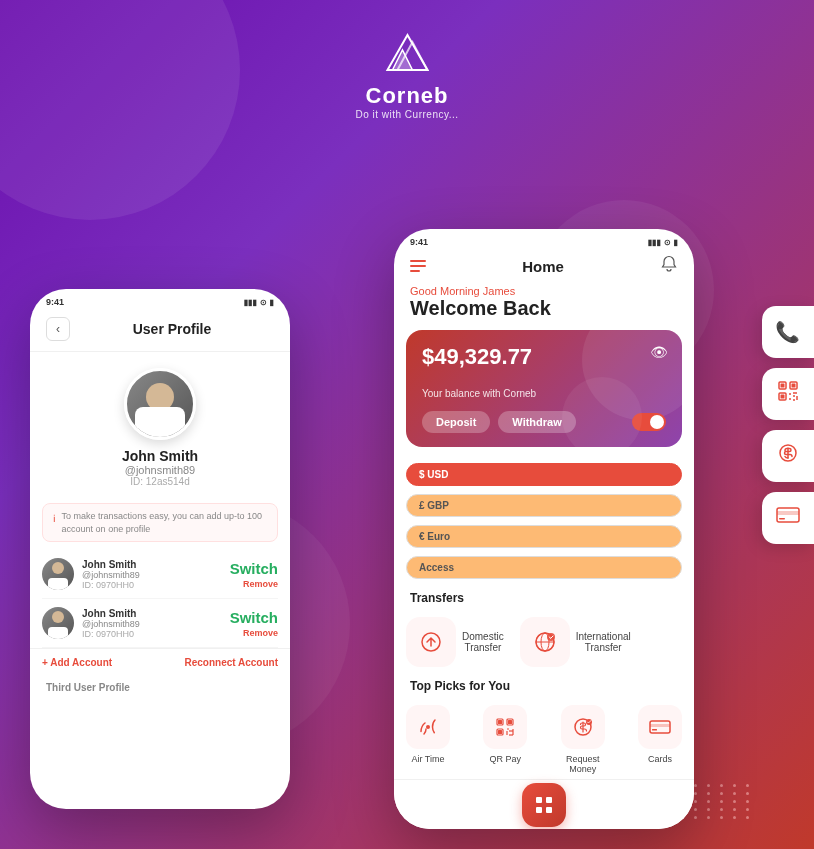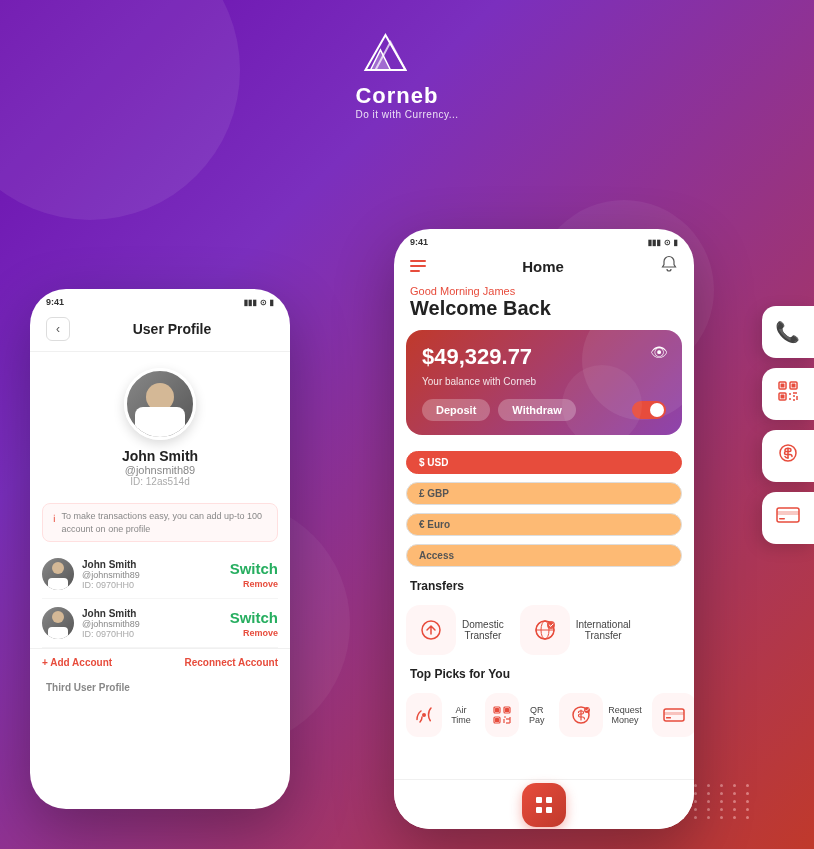--- a/index.html
+++ b/index.html
@@ -21,20 +21,21 @@
     .bg-circle-1 { width: 300px; height: 300px; top: -80px; left: -60px; }
     .bg-circle-2 { width: 250px; height: 250px; bottom: 100px; left: 100px; background: rgba(255,255,255,0.05); }
     .bg-circle-3 { width: 180px; height: 180px; top: 200px; right: 100px; background: rgba(255,255,255,0.06); }
 
     
     .logo-area {
       position: absolute;
       top: 30px;
       left: 50%;
       transform: translateX(-50%);
+      text-align: center;
       color: white;
       z-index: 10;
     }
     .logo-icon {
       width: 60px;
       height: 45px;
       margin: 0 auto 4px;
     }
     .logo-name {
       font-size: 22px;
@@ -246,21 +247,21 @@
     }
     .balance-card::after {
       content: '';
       position: absolute;
       width: 80px; height: 80px;
       border-radius: 50%;
       background: rgba(255,255,255,0.06);
       bottom: -10px; right: 40px;
     }
     .balance-amount { font-size: 22px; font-weight: 700; }
-    .balance-label { font-size: 10px; opacity: 0.85; margin-top: 6px; }
+    .balance-label { font-size: 10px; opacity: 0.85; margin-top: 18px; }
     .balance-eye { position: absolute; top: 14px; right: 14px; font-size: 14px; cursor: pointer; }
     .card-actions {
       display: flex;
       gap: 8px;
       margin-top: 12px;
       align-items: center;
     }
     .card-btn {
       padding: 5px 14px;
       border-radius: 20px;
@@ -339,21 +340,21 @@
 
     
     .picks-row {
       display: flex;
       gap: 10px;
       padding: 8px 12px;
       justify-content: space-between;
     }
     .pick-item {
       display: flex;
-      flex-direction: row;
+      flex-direction: column;
       align-items: center;
       gap: 5px;
       cursor: pointer;
     }
     .pick-icon-box {
       width: 44px; height: 44px;
       border-radius: 12px;
       background: #fff5f5;
       display: flex; align-items: center; justify-content: center;
       font-size: 16px;

